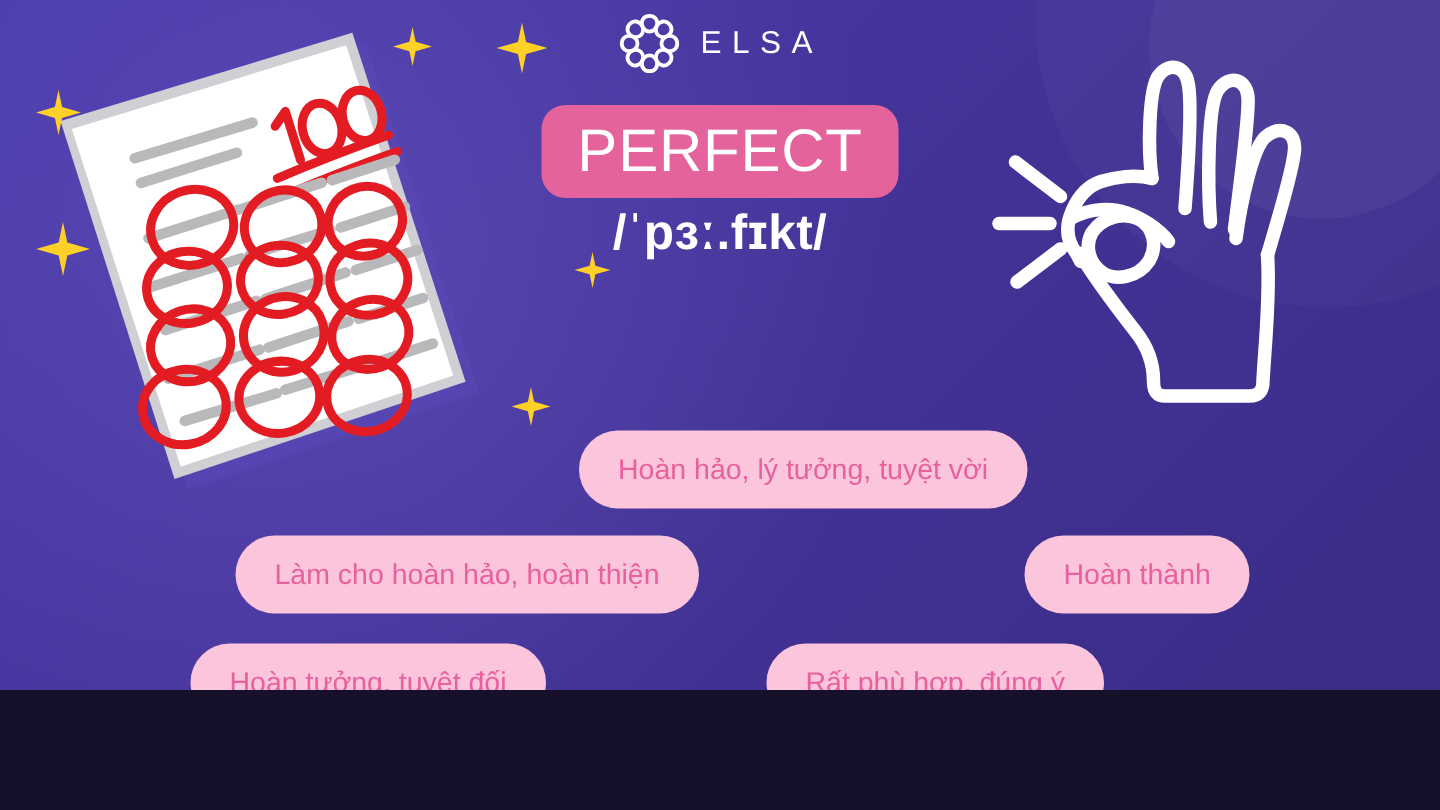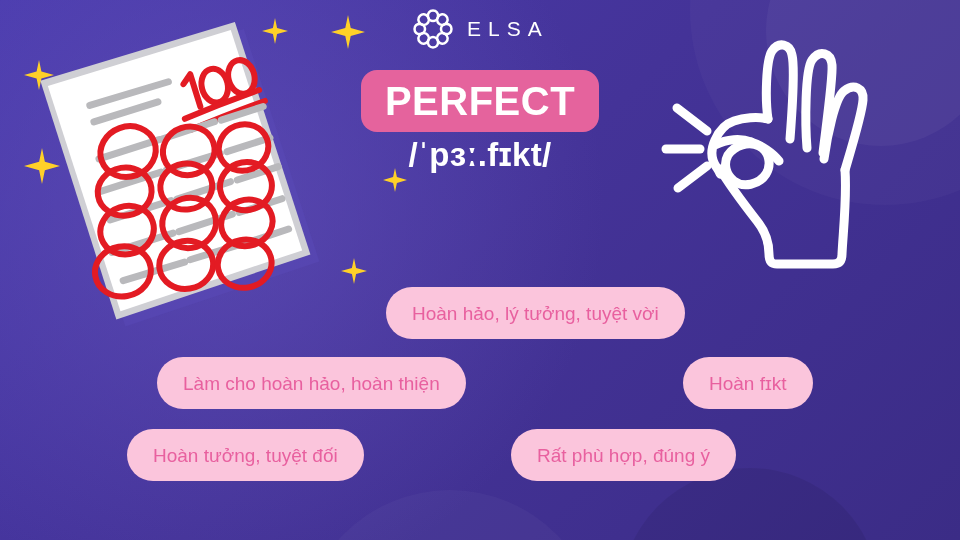--- a/index.html
+++ b/index.html
@@ -3,21 +3,21 @@
 <meta charset="utf-8">
 <style>
   html, body {
     margin: 0;
     padding: 0;
     background: #16102b;
   }
   #stage {
     position: relative;
     width: 960px;
-    height: 540px;
+    height: 460px;
     overflow: hidden;
     background: #4536a8;
     font-family: "Liberation Sans", sans-serif;
     user-select: none;
   }
 
   
   .bg-base {
     position: absolute;
     inset: 0;
@@ -82,21 +82,21 @@
     width: 238px; height: 62px;
     background: #E5639D;
     border-radius: 16px;
     display: flex;
     align-items: center;
     justify-content: center;
   }
   .word-badge span {
     color: #ffffff;
     font-size: 40px;
-    font-weight: 700;
+    font-weight: 400;
     letter-spacing: 0.5px;
   }
   .phonetic {
     position: absolute;
     left: 361px; top: 136px;
     width: 238px;
     text-align: center;
     color: #ffffff;
     font-size: 33px;
     font-weight: 700;
@@ -281,21 +281,21 @@
     </svg>
   </div>
 
   <div class="pill" id="pill-0">
     <span>Hoàn hảo, lý tưởng, tuyệt vời</span>
   </div>
   <div class="pill" id="pill-1">
     <span>Làm cho hoàn hảo, hoàn thiện</span>
   </div>
   <div class="pill" id="pill-2">
-    <span>Hoàn fɪkt</span>
+    <span>Hoàn thành</span>
   </div>
   <div class="pill" id="pill-3">
     <span>Hoàn tưởng, tuyệt đối</span>
   </div>
   <div class="pill" id="pill-4">
     <span>Rất phù hợp, đúng ý</span>
   </div>
 
 </div>
 

